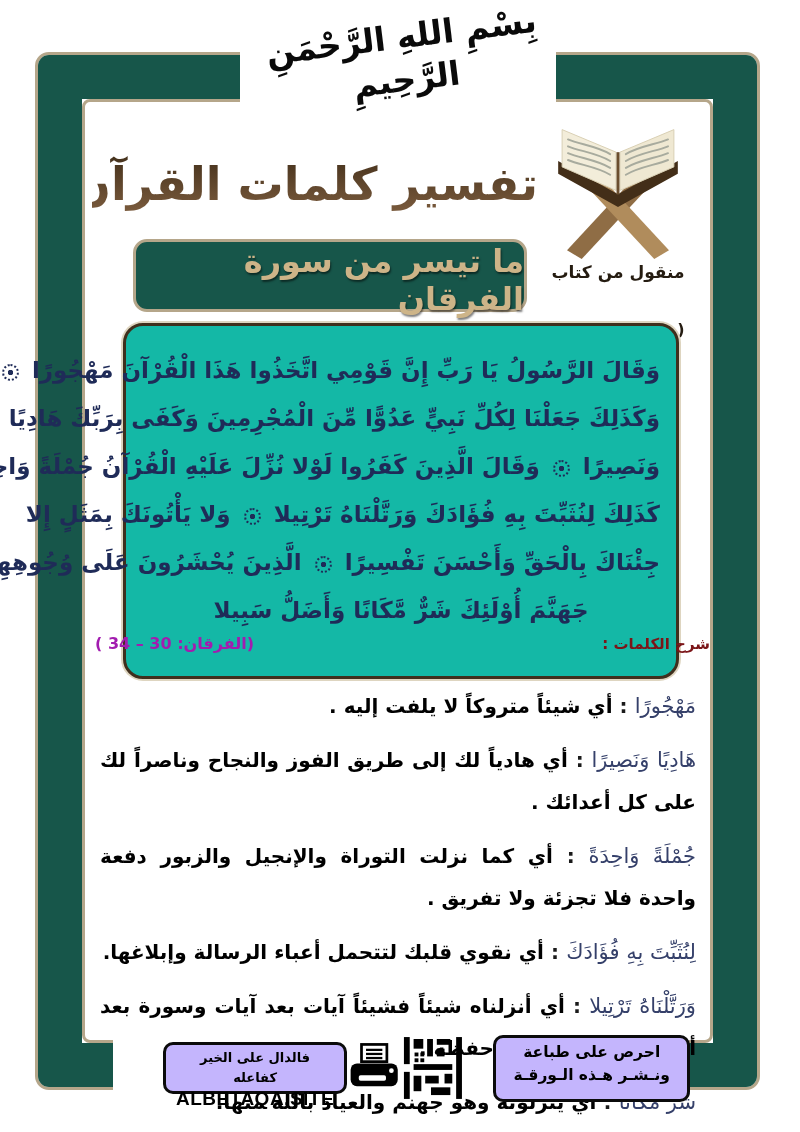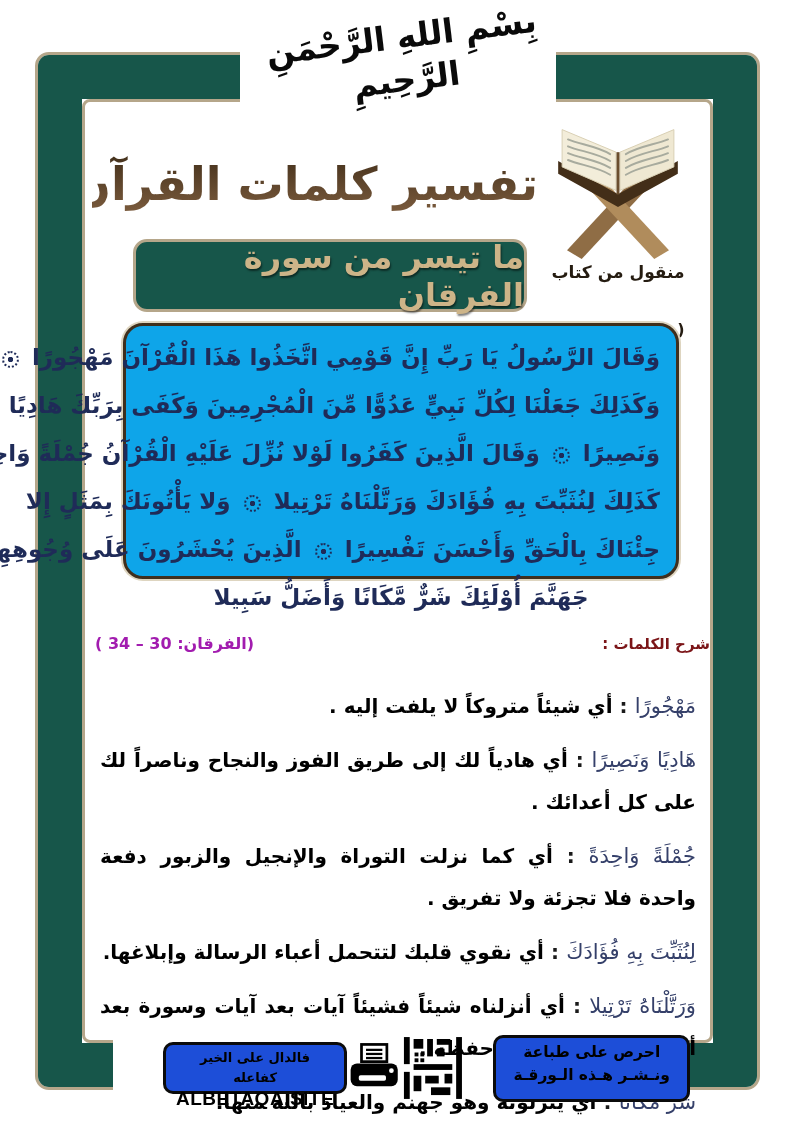--- a/index.html
+++ b/index.html
@@ -25,28 +25,28 @@
     color:#5d4226;background:linear-gradient(180deg,#352512 10%,#8a6747 90%);
     -webkit-background-clip:text;background-clip:text;-webkit-text-fill-color:transparent;
     direction:rtl;}
   .book-icon{position:absolute;left:543px;top:110px;width:150px;height:152px;}
   .source-note{position:absolute;left:536px;top:260px;width:164px;text-align:center;
     color:#251c11;font-weight:bold;direction:rtl;line-height:1.5;}
   .source-note .l1{font-size:17px;}
   .source-note .l2{font-size:16px;margin-top:32px;}
   .banner{position:absolute;left:133px;top:239px;width:394px;height:73px;box-sizing:border-box;
     background:#17564a;border:3px solid #b5a68a;border-radius:14px;
-    display:flex;align-items:center;justify-content:center;}
+    display:flex;align-items:flex-start;justify-content:center;}
   .banner span{font-size:32px;font-weight:bold;color:#cdb488;
     text-shadow:1px 2px 2px rgba(0,0,0,.5);direction:rtl;}
 
   
-  .verse-box{position:absolute;left:123px;top:323px;width:556px;height:256px;box-sizing:border-box;
-    background:#0ea5e9;border:3px solid #3f2f1d;border-radius:20px;
-    box-shadow:0 0 0 2px #ded5c0;padding:7px 16px 0;direction:rtl;}
+  .verse-box{position:absolute;left:123px;top:323px;width:556px;height:356px;box-sizing:border-box;
+    background:#14b8a6;border:3px solid #3f2f1d;border-radius:20px;
+    box-shadow:0 0 0 2px #ded5c0;padding:20px 16px 0;direction:rtl;}
   .qline{font-size:23px;font-weight:bold;color:#1f2b58;line-height:48px;text-align:center;
     white-space:nowrap;}
   .ayah{display:inline-block;width:13px;height:13px;border:2px dotted #1f2b58;border-radius:50%;
     margin:0 5px;vertical-align:-3px;
     background:radial-gradient(circle,#1f2b58 2.5px,transparent 3px);}
 
   
   .section-head{position:absolute;left:95px;right:90px;top:634px;display:flex;
     justify-content:space-between;align-items:center;direction:rtl;}
   .words-heading{color:#7b1518;font-size:15px;font-weight:bold;}
@@ -54,21 +54,21 @@
   .word-list{position:absolute;left:88px;right:92px;top:674px;direction:rtl;
     text-align:justify;}
   .word-list p{margin:12px;line-height:40px;}
   .word-label{color:#35406a;font-size:21px;font-weight:normal;}
   .word-sep{color:#1a1a1a;font-weight:bold;font-size:20px;padding:0 2px;}
   .word-meaning{color:#000;font-weight:bold;font-size:20px;}
 
   
   .footer-row{position:absolute;left:133px;top:1040px;width:557px;height:56px;
     display:flex;align-items:center;justify-content:space-between;direction:rtl;}
-  .footer-box{box-sizing:border-box;border:3px solid #0b0b0b;border-radius:10px;background:#1d4ed8;
+  .footer-box{box-sizing:border-box;border:3px solid #0b0b0b;border-radius:10px;background:#c4b5fd;
     text-align:center;padding:3px 10px;color:#000;margin-left:30px;}
   .fb-print{width:208px;height:67px;}
   .fb-print .l1,.fb-print .l2{font-size:15.5px;font-weight:bold;line-height:23px;direction:rtl;}
   .fb-site{width:189px;height:52px;}
   .fb-site .l1{font-size:13px;font-weight:bold;line-height:20px;direction:rtl;}
   .fb-site .l2{font-family:Liberation Sans, sans-serif;font-size:19px;font-weight:bold;
     letter-spacing:.5px;line-height:22px;direction:ltr;}
   .logo-icon{width:66px;height:62px;}
   .printer-icon{width:58px;height:56px;}
 </style>

